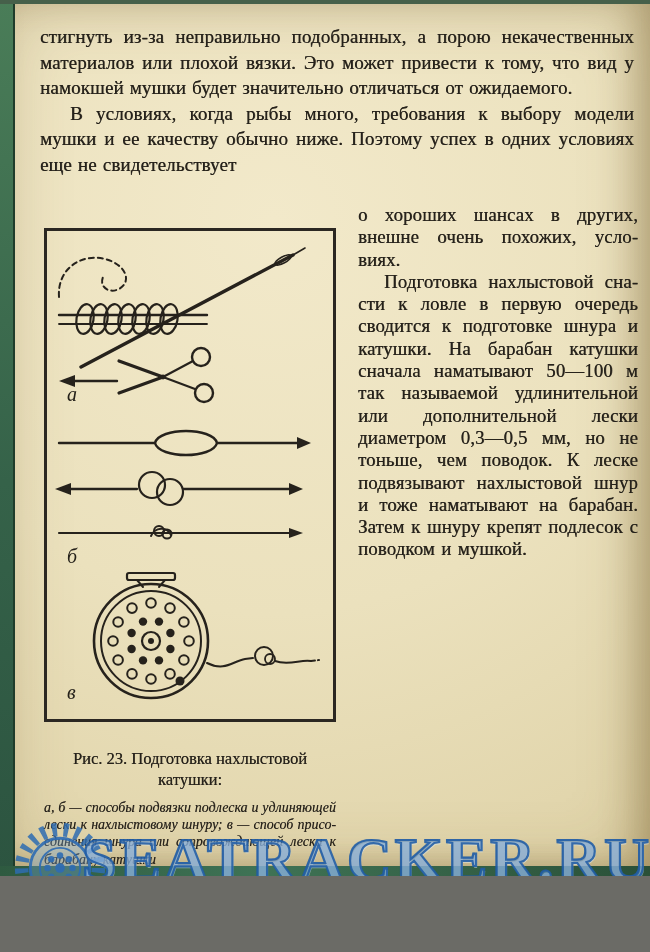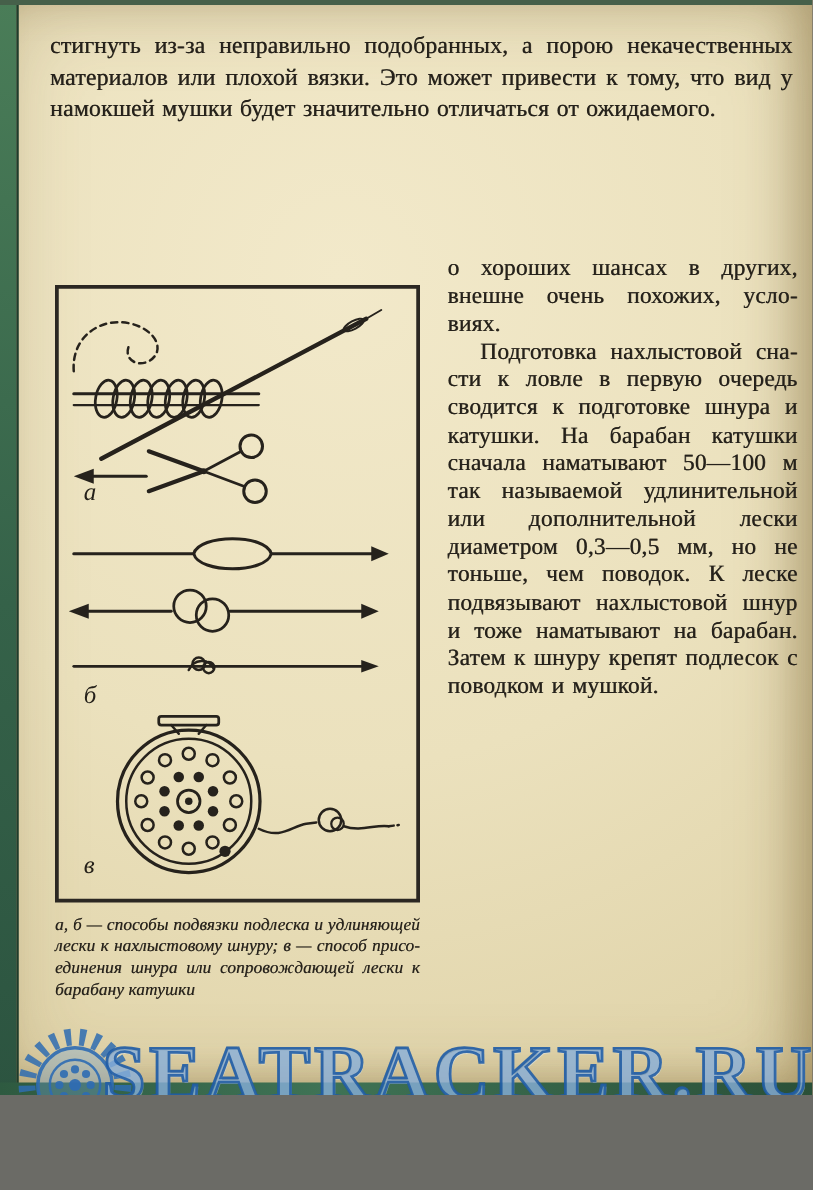--- a/index.html
+++ b/index.html
@@ -53,20 +53,21 @@
     -webkit-text-stroke:2.2px rgba(32,92,165,.88);
     text-shadow:1px 2px 0 rgba(225,238,250,.45), -1px -1px 0 rgba(32,92,165,.35);}
 </style>
 </head>
 <body>
 
 <div class="scan">
 
   <div class="main-text txt">
     <p>стигнуть из-за непра­вильно подоб­ранных, а порою некаче­ствен­ных мате­риалов или плохой вязки. Это может привести к тому, что вид у намок­шей мушки будет значи­тельно отли­чаться от ожидае­мого.</p>
+    <p class="indent">В условиях, когда рыбы много, требова­ния к вы­бору модели мушки и ее качеству обычно ниже. По­этому успех в одних усло­виях еще не свиде­тель­ствует</p>
   </div>
 
   <div class="fig-col">
     <div class="figure-frame">
       <svg viewBox="0 0 286 488" fill="none" stroke="#26221c" stroke-linecap="round">
 
         <g>
           <path d="M 12 66 C 10 38 34 22 58 28 C 78 33 86 50 72 58 C 62 63 52 56 56 46" stroke-width="2" stroke-dasharray="5 4"></path>
           <line x1="12" y1="84" x2="160" y2="84" stroke-width="2.4"></line>
           <line x1="12" y1="93" x2="160" y2="93" stroke-width="1.8"></line>
@@ -145,20 +146,21 @@
           <circle cx="217" cy="425" r="9" stroke-width="2"></circle>
           <circle cx="223" cy="428" r="5" stroke-width="1.8"></circle>
           <path d="M 228 430 C 242 435 254 428 264 430" stroke-width="2"></path>
           <line x1="264" y1="430" x2="272" y2="429" stroke-width="2" stroke-dasharray="4 3"></line>
         </g>
       </svg>
       <span class="fig-label a">а</span>
       <span class="fig-label b">б</span>
       <span class="fig-label v">в</span>
     </div>
+    <div class="caption-title">Рис. 23. Подготовка нахлысто­вой катушки:</div>
     <div class="caption-body">а, б — способы под­вязки под­леска и удли­няющей лески к нахлысто­вому шнуру; в — способ присо­еди­нения шнура или сопро­вож­дающей лески к бара­бану катушки</div>
   </div>
 
   <div class="right-col txt">
     <p>о хороших шансах в дру­гих, внешне очень похо­жих, усло­виях.</p>
     <p class="indent">Подго­товка нахлысто­вой сна­сти к ловле в пер­вую оче­редь сво­дится к подго­товке шнура и ка­тушки. На бара­бан катуш­ки сна­чала нама­тывают 50—100 м так назы­вае­мой удлини­тель­ной или допол­ни­тельной лески диамет­ром 0,3—0,5 мм, но не тонь­ше, чем пово­док. К ле­ске подвязы­вают нахлы­стовой шнур и тоже нама­тывают на бара­бан. Затем к шнуру крепят под­лесок с повод­ком и муш­кой.</p>
   </div>
 
   <div class="page-number">46</div>
 

